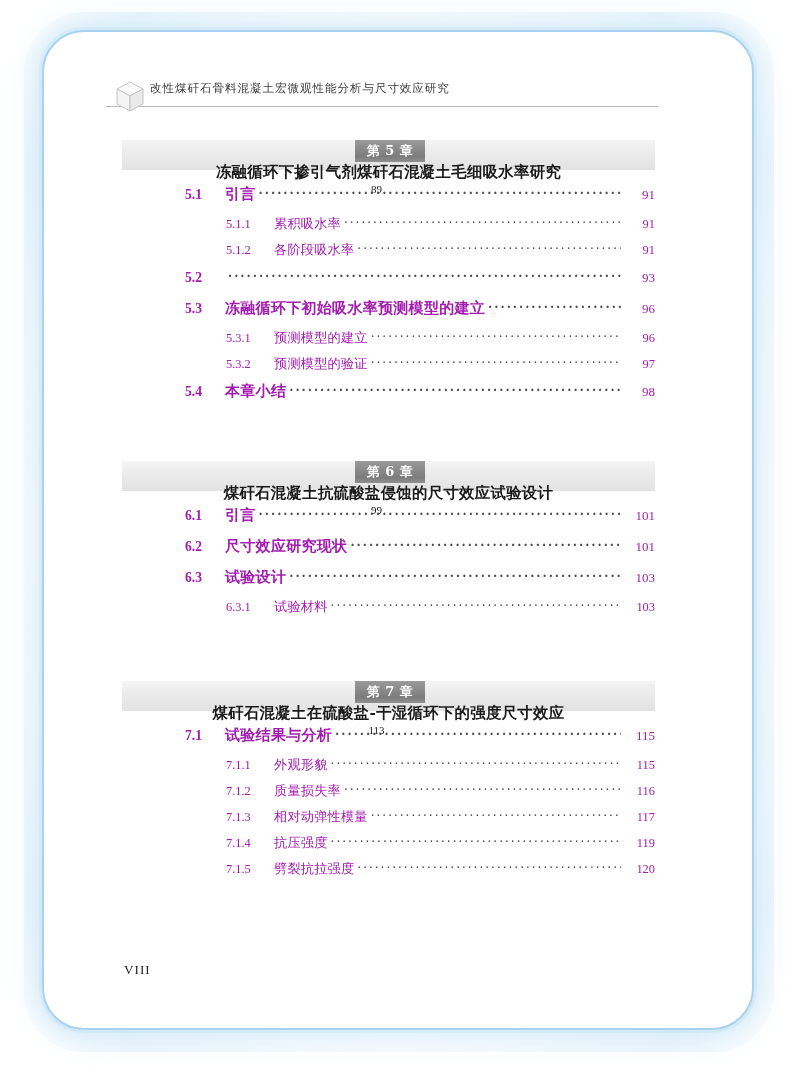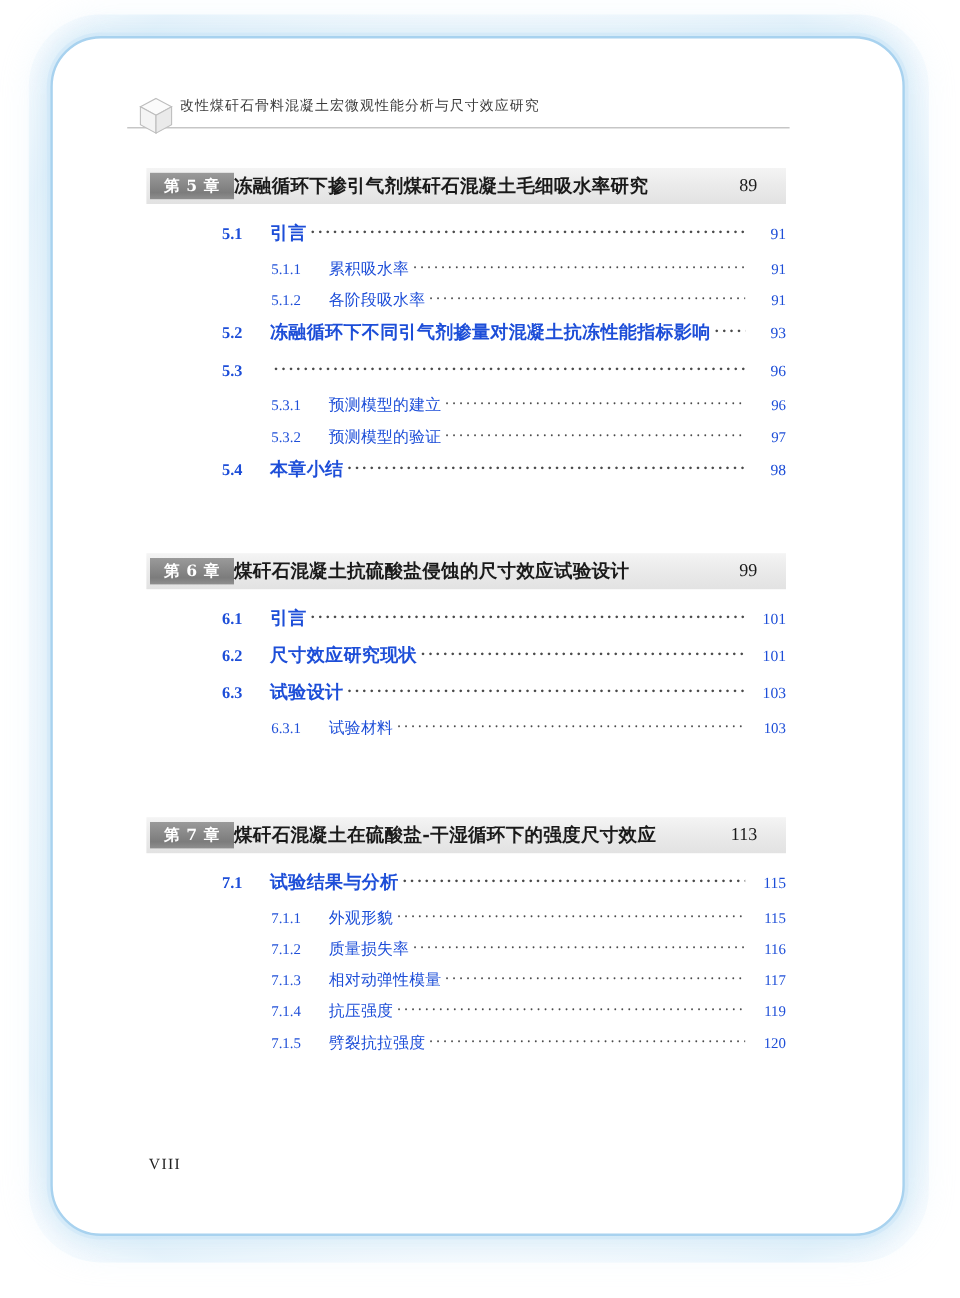--- a/index.html
+++ b/index.html
@@ -96,20 +96,21 @@
   .chapter-block { position: relative; }
 
   .chapter-head {
     position: relative;
     height: 30px;
     margin-left: 122px;
     width: 533px;
     background: linear-gradient(to bottom, #f4f4f4 0%, #ebebeb 45%, #e2e2e2 100%);
     display: flex;
     align-items: center;
+    flex-direction: column;
   }
   .chapter-badge {
     flex: 0 0 auto;
     width: 70px;
     height: 22px;
     margin-left: 3px;
     background: linear-gradient(to bottom, #9a9a9a 0%, #8a8a8a 40%, #7c7c7c 75%, #8f8f8f 100%);
     color: #ffffff;
     font-size: 13px;
     font-weight: bold;
@@ -125,33 +126,33 @@
     font-size: 15.4px;
     font-weight: bold;
     color: #1a1a1a;
     letter-spacing: 0.3px;
     white-space: nowrap;
     font-family: "DejaVu Serif", "Liberation Serif", serif;
   }
   .chapter-page {
     flex: 0 0 auto;
     margin-right: 24px;
-    font-size: 15px;
+    font-size: 11px;
     color: #1a1a1a;
     font-family: "Liberation Serif", serif;
   }
 
   
   .toc-row {
     position: relative;
     display: flex;
     align-items: baseline;
     width: 533px;
     margin-left: 122px;
-    color: #1d4ed8;
+    color: #a21caf;
   }
   .toc-row .num {
     flex: 0 0 auto;
     text-align: left;
   }
   .toc-row .label {
     flex: 0 0 auto;
     white-space: nowrap;
   }
   .toc-row .leader {
@@ -273,26 +274,26 @@
           <span class="pg">91</span>
         </div>
         <div class="toc-row lvl2">
           <span class="num">5.1.2</span>
           <span class="label">各阶段吸水率</span>
           <span class="leader"></span>
           <span class="pg">91</span>
         </div>
         <div class="toc-row lvl1">
           <span class="num">5.2</span>
-          <span class="label">冻融循环下不同引气剂掺量对混凝土抗冻性能指标影响</span>
           <span class="leader"></span>
           <span class="pg">93</span>
         </div>
         <div class="toc-row lvl1">
           <span class="num">5.3</span>
+          <span class="label">冻融循环下初始吸水率预测模型的建立</span>
           <span class="leader"></span>
           <span class="pg">96</span>
         </div>
         <div class="toc-row lvl2">
           <span class="num">5.3.1</span>
           <span class="label">预测模型的建立</span>
           <span class="leader"></span>
           <span class="pg">96</span>
         </div>
         <div class="toc-row lvl2">

